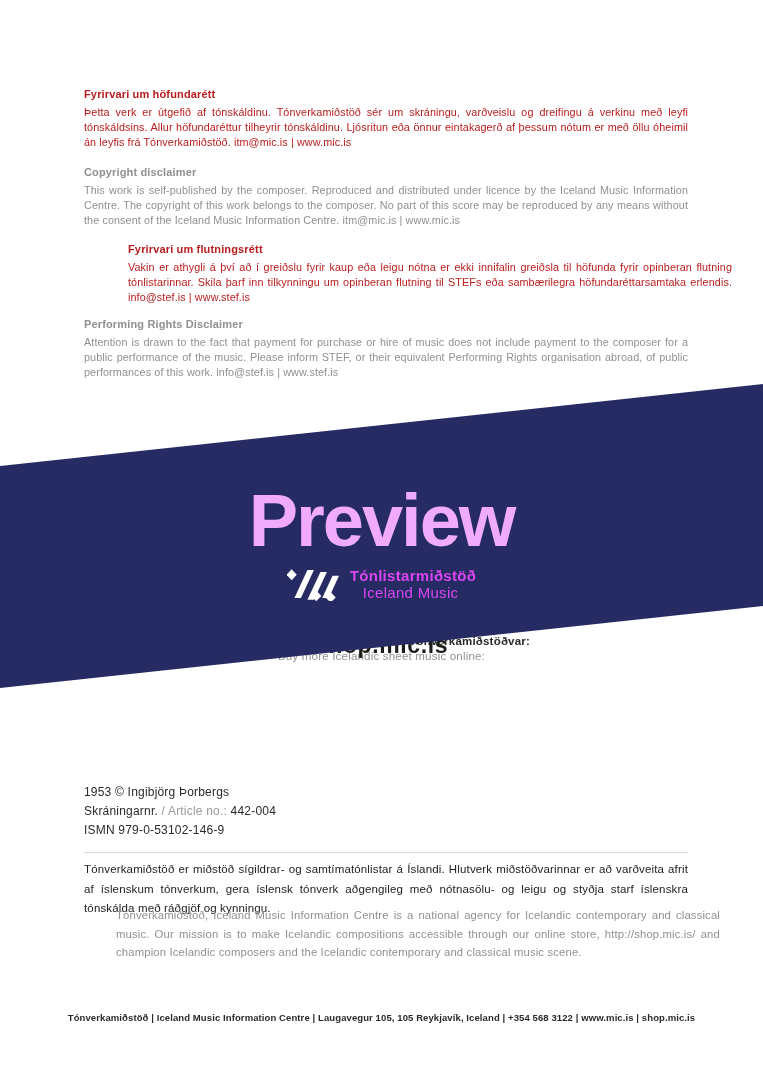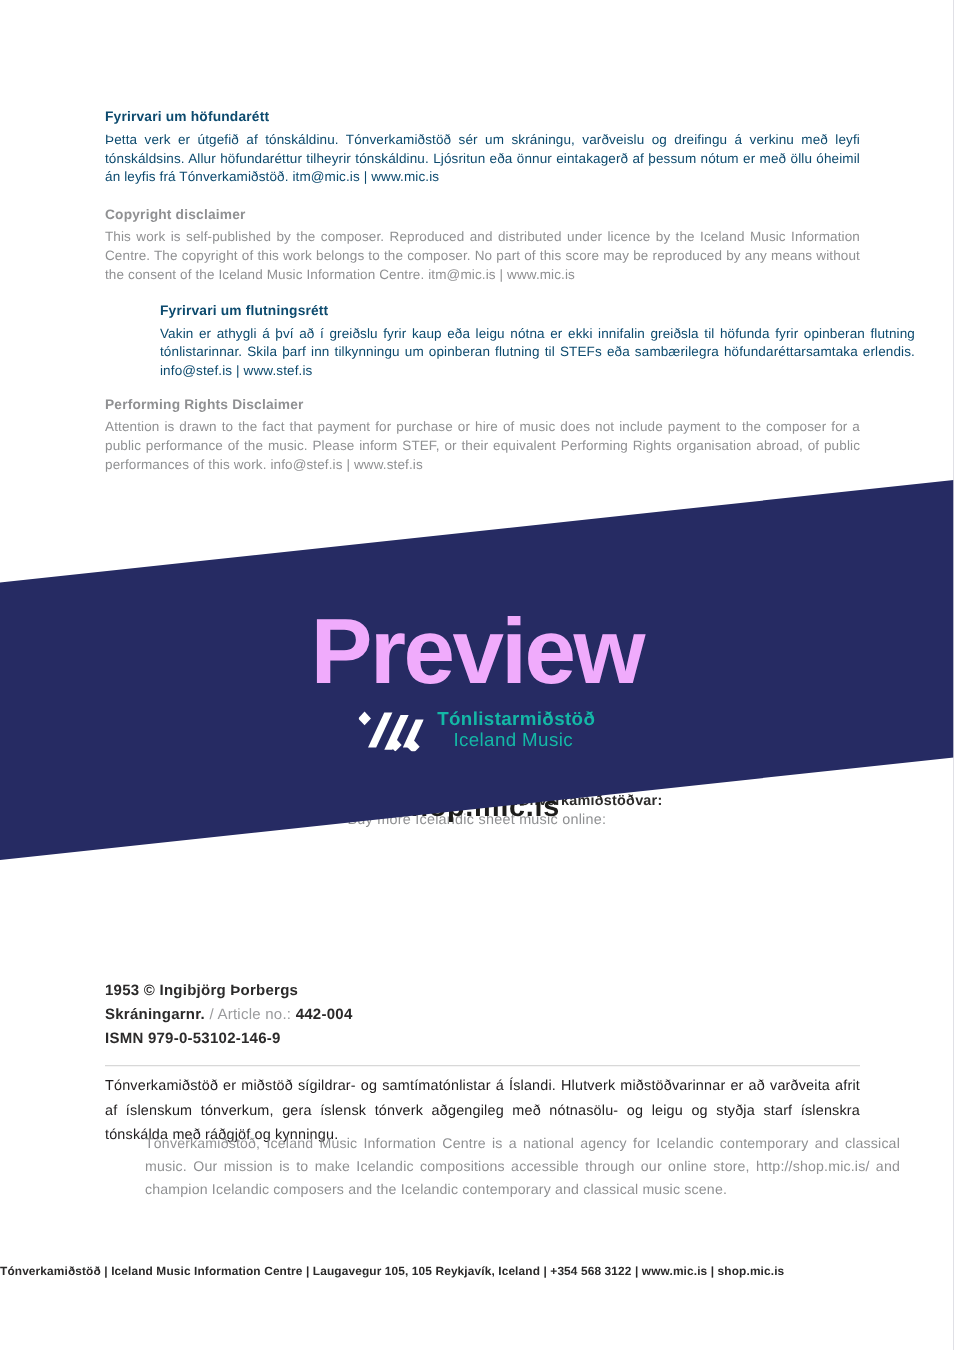--- a/index.html
+++ b/index.html
@@ -4,62 +4,62 @@
 <style>
   * { margin:0; padding:0; box-sizing:border-box; }
   body { background:#e8e8e8; font-family:"Liberation Sans","DejaVu Sans",sans-serif; }
   .page { position:relative; width:763px; height:1080px; background:#fff; margin:0 auto;
           overflow:hidden; color:#231f20; }
 
   
   .sec { position:absolute; left:84px; width:604px; }
   .sec h3 { font-size:11px; font-weight:700; letter-spacing:.15px; margin-bottom:5px; }
   .sec p { font-size:10.8px; line-height:15px; letter-spacing:.1px; text-align:justify; }
-  .dark, .dark h3, .dark p { color:#0c4a6e; }
+  .dark, .dark h3, .dark p { color:#b91c1c; }
   .gray, .gray h3, .gray p { color:#8f9092; }
   .sec1 { top:88px; }
   .sec2 { top:166px; }
   .sec3 { top:243px;margin-left:44px; }
   .sec4 { top:318px; }
 
   
   .shop-line1 { position:absolute; top:635px; right:233px; font-size:11.5px; font-weight:700;
                 color:#2b2a2a; white-space:nowrap; z-index:1; letter-spacing:.2px; }
   .shop-line2 { position:absolute; top:650px; left:0; right:0; text-align:center;
                 font-size:11.5px; color:#8f9092; z-index:1; letter-spacing:.2px; }
   .shop-url   { position:absolute; top:632px; left:0; right:0; text-align:center;
                 font-size:23px; font-weight:700; color:#1d1d1b; z-index:1; letter-spacing:.6px; }
 
   
   .band { position:absolute; inset:0; background:#262b63; z-index:3;
           clip-path:polygon(0px 466px, 763px 384px, 763px 606px, 0px 688px); }
   .preview { position:absolute; top:484px; left:0; right:0; text-align:center;
              color:#f0abfc; font-size:74px; font-weight:700; letter-spacing:-2px; line-height:1; }
   .logo-row { position:absolute; top:567px; left:0; right:0; display:flex;
-              justify-content:center; align-items:center; gap:11px; color:#14b8a6; }
+              justify-content:center; align-items:center; gap:11px; color:#d946ef; }
   .logo-mark svg { display:block; }
   .logo-text { line-height:17px; font-size:15px; text-align:left; }
   .logo-text .l1 { font-weight:700; letter-spacing:.3px; }
   .logo-text .l2 { font-weight:400; letter-spacing:.3px;margin-left:13px; }
 
   
   .pub { position:absolute; left:84px; top:783px; font-size:12px; line-height:19px; }
-  .pub .b { font-weight:700; color:#2b2a2a; letter-spacing:.2px; }
+  .pub .b { font-weight:400; color:#2b2a2a; letter-spacing:.2px; }
   .pub .g { color:#9a9b9d; letter-spacing:.2px; }
 
   .rule { position:absolute; left:84px; top:852px; width:604px; height:1px; background:#d8d8d8; }
 
   
   .about-is { position:absolute; left:84px; top:860px; width:604px; font-size:11.5px;
               line-height:19.5px; text-align:justify; color:#232021; letter-spacing:.15px; }
   .about-en { position:absolute; left:84px; top:906px; width:604px; font-size:11.3px;
               line-height:18.5px; text-align:justify; color:#8f9092; letter-spacing:.15px;margin-left:32px; }
 
   
-  .footer { position:absolute; left:0; right:0; top:1012px; text-align:left;
+  .footer { position:absolute; left:0; right:0; top:1012px; text-align:center;
             font-size:9.5px; font-weight:700; color:#2b2a2a; letter-spacing:.1px; }
 </style>
 </head>
 <body>
 
 <div class="page">
 
   <div class="sec sec1 dark">
     <h3>Fyrirvari um höfundarétt</h3>
     <p>Þetta verk er útgefið af tónskáldinu. Tónverkamiðstöð sér um skráningu, varðveislu og dreifingu á verkinu með leyfi tónskáldsins. Allur höfundaréttur tilheyrir tónskáldinu. Ljósritun eða önnur eintakagerð af þessum nótum er með öllu óheimil án leyfis frá Tónverkamiðstöð.  itm@mic.is  |  www.mic.is</p>

